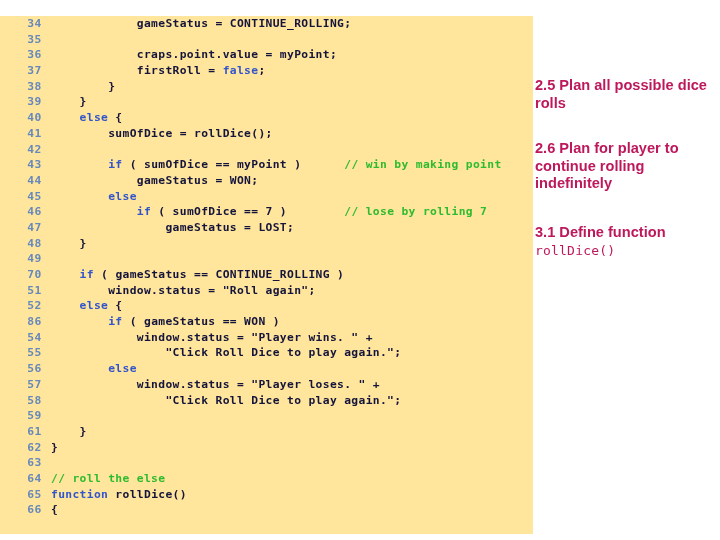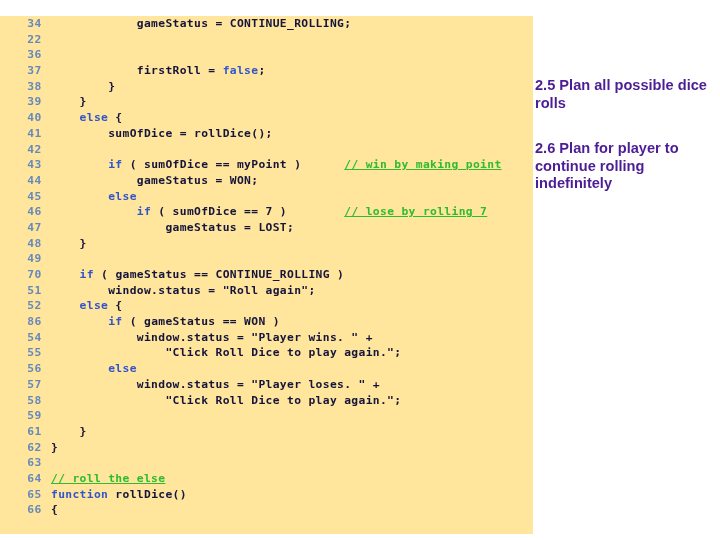--- a/index.html
+++ b/index.html
@@ -61,38 +61,38 @@
   .code-text {
     position: absolute;
     left: 51px;
     top: 0;
     color: #14143c;
     white-space: pre;
     letter-spacing: 0.35px;
   }
 
   .kw   { color: #3355cc; }
-  .cmt  { color: #2fbb2f; text-decoration: underline; }
+  .cmt  { color: #2fbb2f; }
   .pl   { color: #14143c; }
 
   
   #notes-panel {
     position: absolute;
     left: 534px;
     top: 0;
     width: 186px;
     height: 540px;
     background: #ffffff;
   }
 
   .note-block {
     position: absolute;
     left: 1px;
     width: 183px;
-    color: #4c1d95;
+    color: #be185d;
     font-family: "Liberation Sans", sans-serif;
     font-weight: bold;
     font-size: 14.6px;
     line-height: 17.5px;
   }
 
   .note-mono {
     font-family: "DejaVu Sans Mono", "Liberation Mono", monospace;
     font-weight: normal;
     font-size: 13px;
@@ -105,22 +105,22 @@
   #note-2 { top: 208px; }
 </style>
 </head>
 <body>
 
 <div id="slide">
 
   <div id="code-panel">
     <div id="code-lines">
         <div class="code-line"><span class="ln">34</span><span class="code-text"><span class="pl">            gameStatus = CONTINUE_ROLLING;</span></span></div>
-        <div class="code-line"><span class="ln">22</span></div>
-        <div class="code-line"><span class="ln">36</span></div>
+        <div class="code-line"><span class="ln">35</span></div>
+        <div class="code-line"><span class="ln">36</span><span class="code-text"><span class="pl">            craps.point.value = myPoint;</span></span></div>
         <div class="code-line"><span class="ln">37</span><span class="code-text"><span class="pl">            firstRoll = </span><span class="kw">false</span><span class="pl">;</span></span></div>
         <div class="code-line"><span class="ln">38</span><span class="code-text"><span class="pl">        }</span></span></div>
         <div class="code-line"><span class="ln">39</span><span class="code-text"><span class="pl">    }</span></span></div>
         <div class="code-line"><span class="ln">40</span><span class="code-text"><span class="pl">    </span><span class="kw">else</span><span class="pl"> {</span></span></div>
         <div class="code-line"><span class="ln">41</span><span class="code-text"><span class="pl">        sumOfDice = rollDice();</span></span></div>
         <div class="code-line"><span class="ln">42</span><span class="code-text"></span></div>
         <div class="code-line"><span class="ln">43</span><span class="code-text"><span class="pl">        </span><span class="kw">if</span><span class="pl"> ( sumOfDice == myPoint )      </span><span class="cmt">// win by making point</span></span></div>
         <div class="code-line"><span class="ln">44</span><span class="code-text"><span class="pl">            gameStatus = WON;</span></span></div>
         <div class="code-line"><span class="ln">45</span><span class="code-text"><span class="pl">        </span><span class="kw">else</span></span></div>
         <div class="code-line"><span class="ln">46</span><span class="code-text"><span class="pl">            </span><span class="kw">if</span><span class="pl"> ( sumOfDice == 7 )        </span><span class="cmt">// lose by rolling 7</span></span></div>
@@ -142,15 +142,16 @@
         <div class="code-line"><span class="ln">63</span><span class="code-text"></span></div>
         <div class="code-line"><span class="ln">64</span><span class="code-text"><span class="pl"></span><span class="cmt">// roll the else</span></span></div>
         <div class="code-line"><span class="ln">65</span><span class="code-text"><span class="pl"></span><span class="kw">function</span><span class="pl"> rollDice()</span></span></div>
         <div class="code-line"><span class="ln">66</span><span class="code-text"><span class="pl">{</span></span></div>
       </div>
   </div>
 
   <div id="notes-panel">
     <div class="note-block" id="note-0">2.5 Plan all possible dice rolls</div>
     <div class="note-block" id="note-1">2.6 Plan for player to continue rolling indefinitely</div>
+    <div class="note-block" id="note-2">3.1 Define function <span class="note-mono">rollDice()</span></div>
   </div>
 
 </div>
 
 </body></html>

